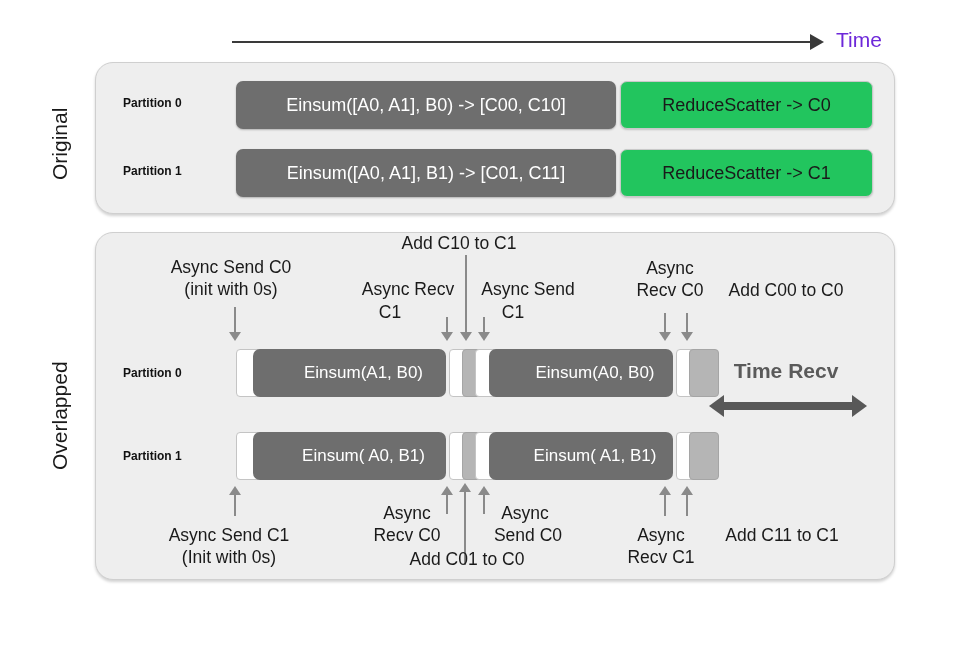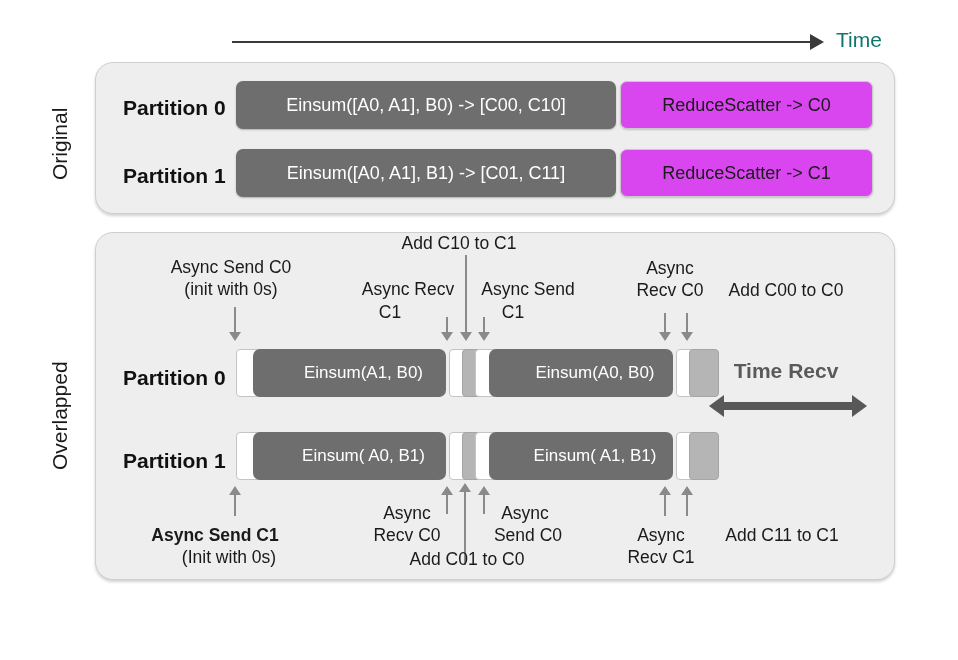--- a/index.html
+++ b/index.html
@@ -20,21 +20,21 @@
   #time-axis{left:232px;top:30px;width:660px;height:26px;}
   #time-axis .axis-line{
     position:absolute;left:0;top:11px;width:580px;height:2px;background:#3a3a3a;
   }
   #time-axis .axis-head{
     position:absolute;left:578px;top:4px;width:0;height:0;
     border-top:8px solid transparent;border-bottom:8px solid transparent;
     border-left:14px solid #3a3a3a;
   }
   #time-axis .axis-label{
-    position:absolute;left:604px;top:-2px;font-size:21px;color:#0f766e;white-space:nowrap;
+    position:absolute;left:604px;top:-2px;font-size:21px;color:#6d28d9;white-space:nowrap;
   }
 
   
   .side-caption{
     position:absolute;
     font-size:21px;color:#1a1a1a;white-space:nowrap;
     transform-origin:0 0;
     transform:rotate(-90deg);
   }
 
@@ -45,33 +45,33 @@
     border:1px solid #cfcfcf;
     border-radius:18px;
     box-shadow:0 2px 3px rgba(0,0,0,0.18);
     box-sizing:border-box;
   }
   #panel-original{left:95px;top:62px;width:800px;height:152px;}
   #panel-overlapped{left:95px;top:232px;width:800px;height:348px;}
 
   
   .partition-label{
-    position:absolute;font-size:21px;font-weight:bold;color:#111;white-space:nowrap;
+    position:absolute;font-size:12px;font-weight:bold;color:#111;white-space:nowrap;
   }
 
   
   .bar-dark{
     position:absolute;background:#6e6e6e;border-radius:7px;
     box-sizing:border-box;
     display:flex;align-items:center;justify-content:center;
     color:#ffffff;font-size:18px;white-space:nowrap;
     box-shadow:0 1px 2px rgba(0,0,0,0.25);
   }
   .bar-light{
-    position:absolute;background:#d946ef;border:1px solid #c9c9c9;border-radius:7px;
+    position:absolute;background:#22c55e;border:1px solid #c9c9c9;border-radius:7px;
     box-sizing:border-box;
     display:flex;align-items:center;justify-content:center;
     color:#1a1a1a;font-size:18px;white-space:nowrap;
     box-shadow:0 1px 2px rgba(0,0,0,0.18);
   }
 
   
   .seg{position:absolute;box-sizing:border-box;border-radius:4px;padding-left:28px;}
   .seg.white{background:#ffffff;border:1px solid #c4c4c4;}
   .seg.grey{background:#b5b5b5;border:1px solid #a5a5a5;}
@@ -244,21 +244,21 @@
     <div class="arr up" style="left:562px;top:253px;width:14px;height:30px;">
       <div class="head" style="top:0;"></div>
       <div class="shaft" style="top:9px;height:21px;"></div>
     </div>
 
     <div class="arr up" style="left:584px;top:253px;width:14px;height:30px;">
       <div class="head" style="top:0;"></div>
       <div class="shaft" style="top:9px;height:21px;"></div>
     </div>
 
-    <div class="anno center" style="left:119px;top:291px;font-weight:bold;">Async Send C1</div>
+    <div class="anno center" style="left:133px;top:291px;">Async Send C1</div>
     <div class="anno center" style="left:133px;top:313px;">(Init with 0s)</div>
 
     <div class="anno center" style="left:311px;top:269px;">Async</div>
     <div class="anno center" style="left:311px;top:291px;">Recv C0</div>
 
     <div class="anno center" style="left:429px;top:269px;">Async</div>
     <div class="anno center" style="left:432px;top:291px;">Send C0</div>
 
     <div class="anno center" style="left:371px;top:315px;">Add C01 to C0</div>
 

